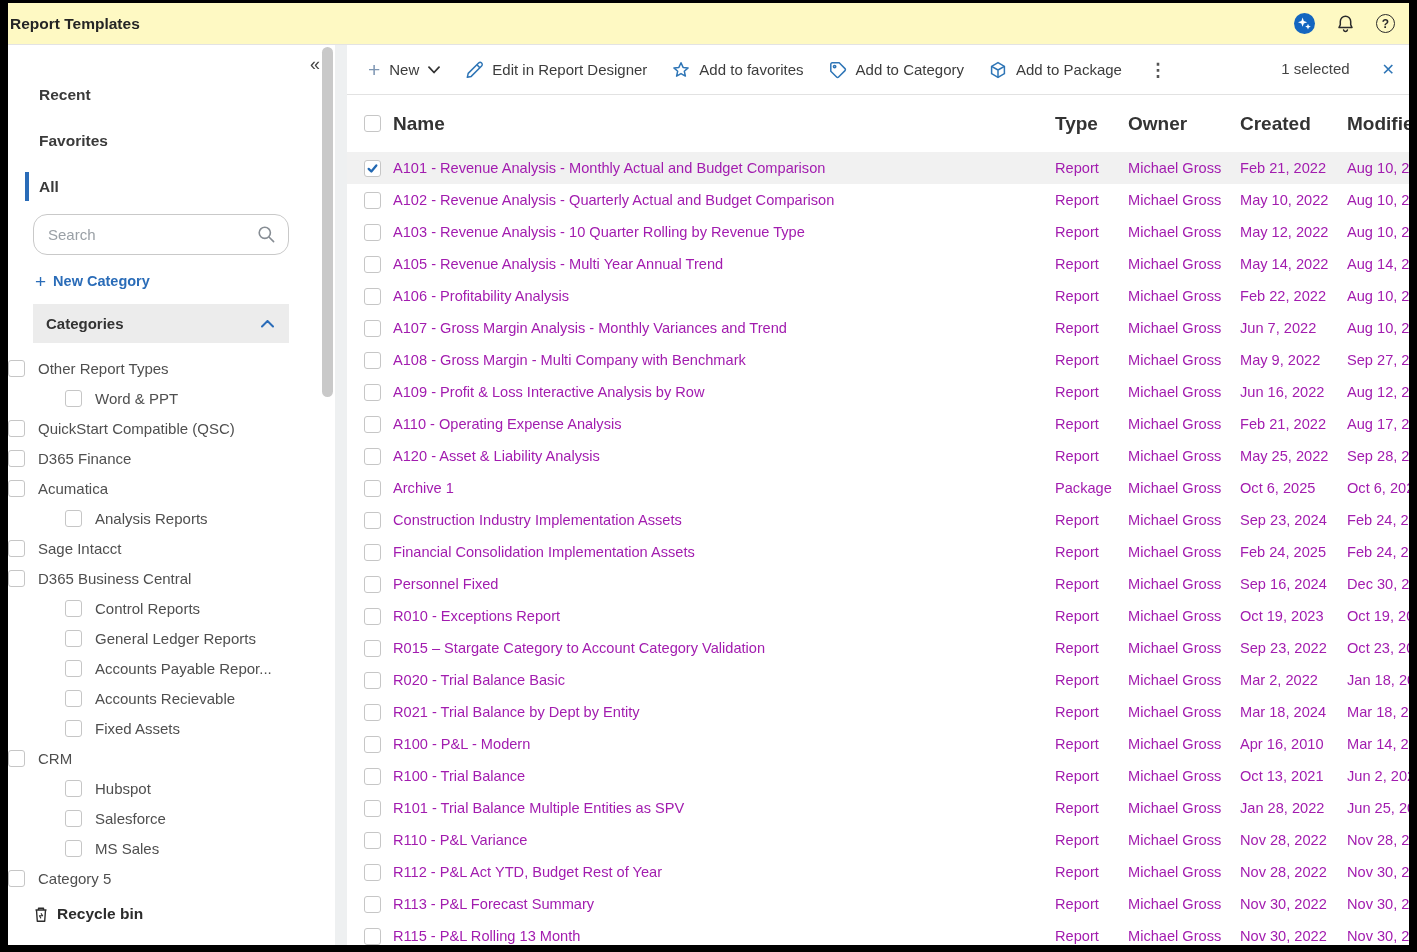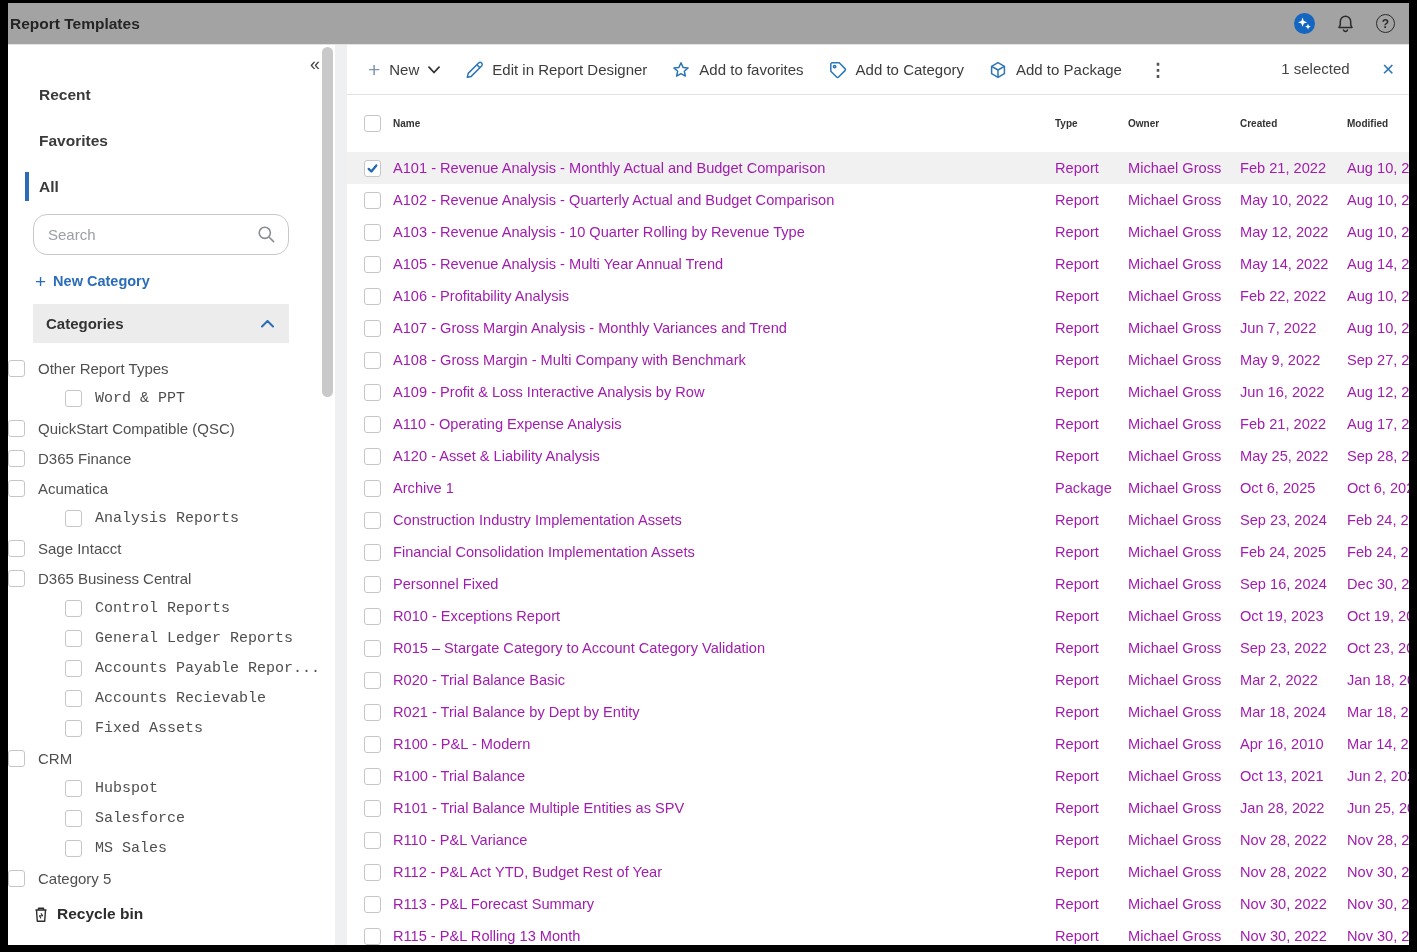--- a/index.html
+++ b/index.html
@@ -5,21 +5,21 @@
   * { margin:0; padding:0; box-sizing:border-box; }
   html,body { width:1417px; height:952px; }
   body { background:#000; position:relative; overflow:hidden;
          font-family:"Liberation Sans", sans-serif; }
 
   .window { position:absolute; left:8px; top:3px; width:1401px; height:942px;
             background:#fff; display:flex; flex-direction:column; overflow:hidden; }
 
   
   .topbar { height:42px; min-height:42px; display:flex; align-items:center;
-            border-bottom:1px solid #e3e3e3; padding:0 14px 0 2px; background:#a3a3a3; }
+            border-bottom:1px solid #e3e3e3; padding:0 14px 0 2px; background:#fef9c3; }
   .topbar .title { font-size:15.5px; font-weight:700; color:#252525; }
   .topbar .spacer { flex:1; }
   .tb-icon { margin-left:21px; display:flex; align-items:center; cursor:pointer; }
   .ai-circle { width:21px; height:21px; }
   .help-circle { width:19px; height:19px; border:1.7px solid #2b2b2b; border-radius:50%;
                  display:flex; align-items:center; justify-content:center;
                  font-size:12px; font-weight:700; color:#2b2b2b; }
 
   
   .body { flex:1; display:flex; min-height:0; }
@@ -42,21 +42,21 @@
   .new-category { margin:16px 0 0 27px; height:20px; display:flex; align-items:center; gap:7px;
                   color:#2a6cb8; font-size:14.5px; font-weight:600; cursor:pointer; }
   .new-category .plus { font-size:19px; font-weight:400; line-height:1; }
   .cat-header { margin:13px 0 0 25px; width:256px; height:39px; background:#ececec;
                 display:flex; align-items:center; padding:0 15px 0 13px; cursor:pointer; }
   .cat-header .cat-title { font-size:15px; font-weight:700; color:#333; }
   .cat-header svg { margin-left:auto; }
   .cat-list { margin-top:10px; }
   .cat-item { height:30px; display:flex; align-items:center; gap:13px;
               font-size:15px; color:#4f4f4f; }
-  .cat-item.indent { padding-left:57px;font-family:Liberation Mono, monospace; }
+  .cat-item.indent { padding-left:57px; }
   .checkbox { width:17px; height:17px; min-width:17px; border:1px solid #c6c6c6; border-radius:3px;
               background:#fff; display:flex; align-items:center; justify-content:center; cursor:pointer; }
   .checkbox svg { display:none; }
   .selected .checkbox svg, .checkbox.checked svg { display:block; }
   .recycle { margin:6px 0 0 25px; height:30px; display:flex; align-items:center; gap:8px;
              font-size:15.5px; font-weight:700; color:#2c2c2c; cursor:pointer; }
 
   .gutter { width:12px; min-width:12px; background:#eef0f1; }
 
   
@@ -65,21 +65,21 @@
              padding:0 14px 0 21px; border-bottom:1px solid #e2e2e2; }
   .tgroup { display:flex; align-items:center; gap:9px; margin-right:25px; cursor:pointer;
             font-size:15px; color:#3c3c3c; white-space:nowrap; }
   .tgroup .plus { color:#7e96b3; font-size:21px; font-weight:400; line-height:1; }
   .dots { color:#555; font-size:18px; font-weight:700; margin-left:2px; cursor:pointer; }
   .tb-right { margin-left:auto; display:flex; align-items:flex-start; gap:32px; }
   .sel-count { font-size:15px; color:#444; }
   .close-x { color:#2e75b6; font-size:16px; cursor:pointer; }
 
   .grid { display:grid; grid-template-columns:46px 662px 73px 112px 107px minmax(0,1fr); }
-  .thead { height:57px; min-height:57px; align-items:center; font-weight:700; font-size:10px; color:#333; }
+  .thead { height:57px; min-height:57px; align-items:center; font-weight:700; font-size:19px; color:#333; }
   .cell-cb { padding-left:17px; display:flex; align-items:center; }
   .rows { flex:1; overflow:hidden; }
   .row { height:32px; align-items:center; font-size:14.6px; color:#a21caf; cursor:pointer; }
   .row.selected { background:#f1f1f1; }
   .cell { white-space:nowrap; overflow:hidden; padding-right:8px; }
 </style>
 </head>
 <body>
 
 <div class="window">

